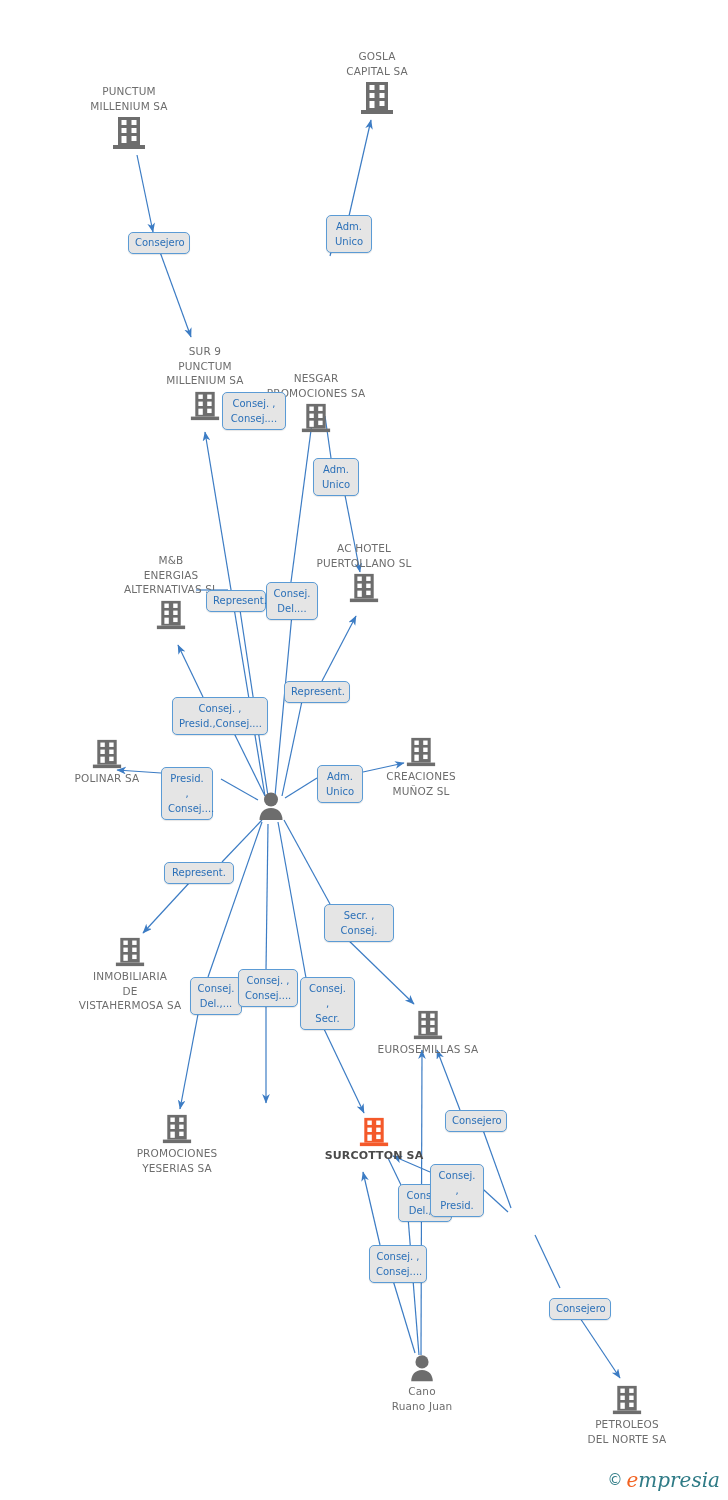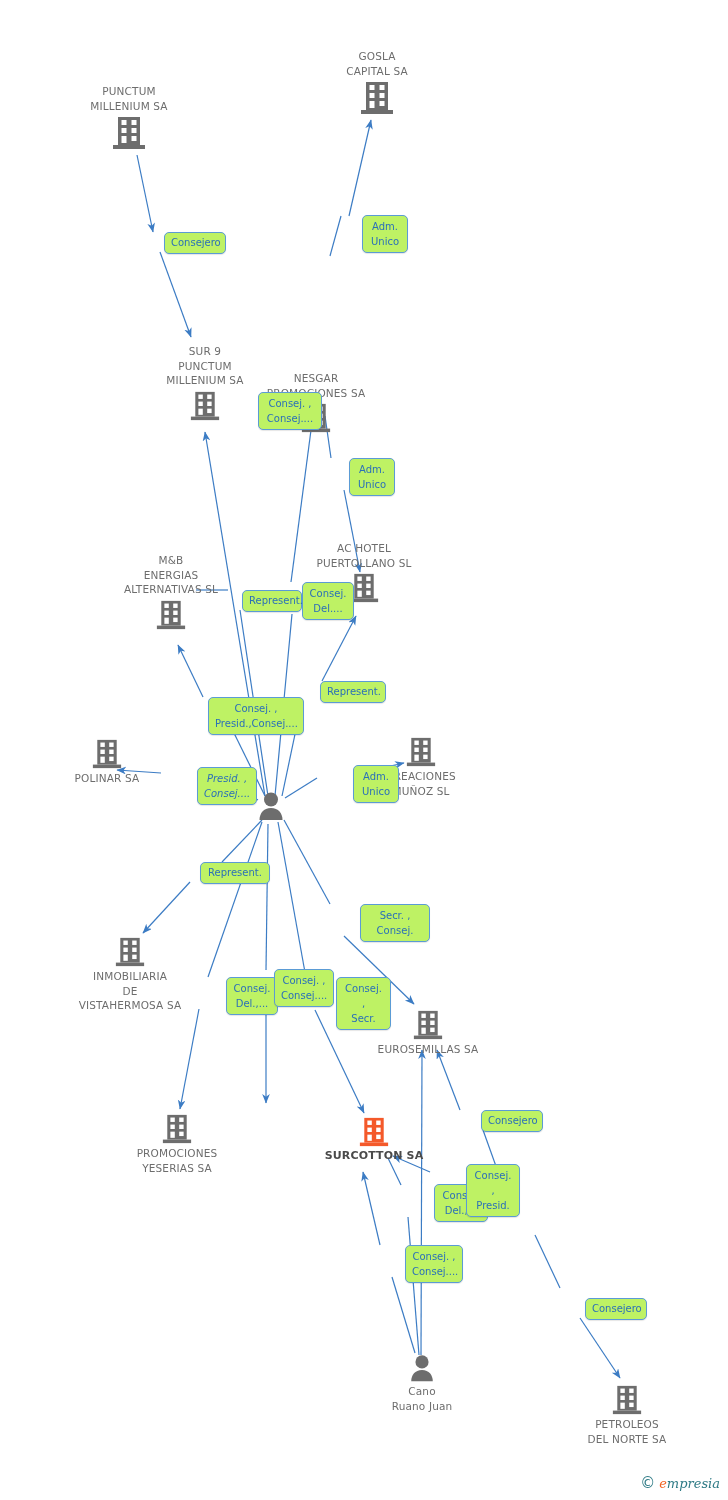--- a/index.html
+++ b/index.html
@@ -47,52 +47,51 @@
   .node.focus .caption {
     color: #4a4a4a;
     font-weight: bold;
     font-size: 11px;
   }
 
   
   .rel {
     position: absolute;
     box-sizing: border-box;
-    background: #bef264;
+    background: #e5e5e5;
     border: 1px solid #5b9bd5;
     border-radius: 5px;
     color: #2b70b8;
     font-size: 10px;
     line-height: 14px;
     text-align: center;
     padding: 3px 6px;
     white-space: pre-line;
     box-shadow: 0 1px 1px rgba(0,0,0,0.10);
     z-index: 9;
-    margin-left: 36px;
   }
   .rel.two { line-height: 15px; }
 
   
   #watermark {
     position: absolute;
     right: 8px;
     bottom: 8px;
     display: flex;
     align-items: center;
     gap: 4px;
     z-index: 20;
   }
   #watermark .copy {
     font-size: 15px;
     color: #2f7b86;
     font-family: "DejaVu Sans", sans-serif;
   }
   #watermark .brand {
-    font-size: 13px;
+    font-size: 20px;
     font-style: italic;
     font-family: "DejaVu Serif", serif;
     color: #2f7b86;
   }
   #watermark .brand .lead { color: #f26322; }
 </style>
 </head>
 <body>
 
 <div id="graph">
@@ -417,21 +416,21 @@
   <div class="rel two" style="left:222px; top:392px; width:64px;"><span>Consej. ,
 Consej....</span></div>
   <div class="rel two" style="left:313px; top:458px; width:46px;"><span>Adm.
 Unico</span></div>
   <div class="rel" style="left:206px; top:590px; width:60px;"><span>Represent.</span></div>
   <div class="rel two" style="left:266px; top:582px; width:52px;"><span>Consej.
 Del....</span></div>
   <div class="rel" style="left:284px; top:681px; width:66px;"><span>Represent.</span></div>
   <div class="rel two" style="left:172px; top:697px; width:96px;"><span>Consej. ,
 Presid.,Consej....</span></div>
-  <div class="rel two" style="left:161px; top:767px; width:60px;font-style:italic;"><span>Presid. ,
+  <div class="rel two" style="left:161px; top:767px; width:52px;"><span>Presid. ,
 Consej....</span></div>
   <div class="rel two" style="left:317px; top:765px; width:46px;"><span>Adm.
 Unico</span></div>
   <div class="rel" style="left:164px; top:862px; width:70px;"><span>Represent.</span></div>
   <div class="rel two" style="left:324px; top:904px; width:70px;"><span>Secr. ,
 Consej.</span></div>
   <div class="rel two" style="left:190px; top:977px; width:52px;"><span>Consej.
 Del.,...</span></div>
   <div class="rel two" style="left:238px; top:969px; width:60px;"><span>Consej. ,
 Consej....</span></div>

